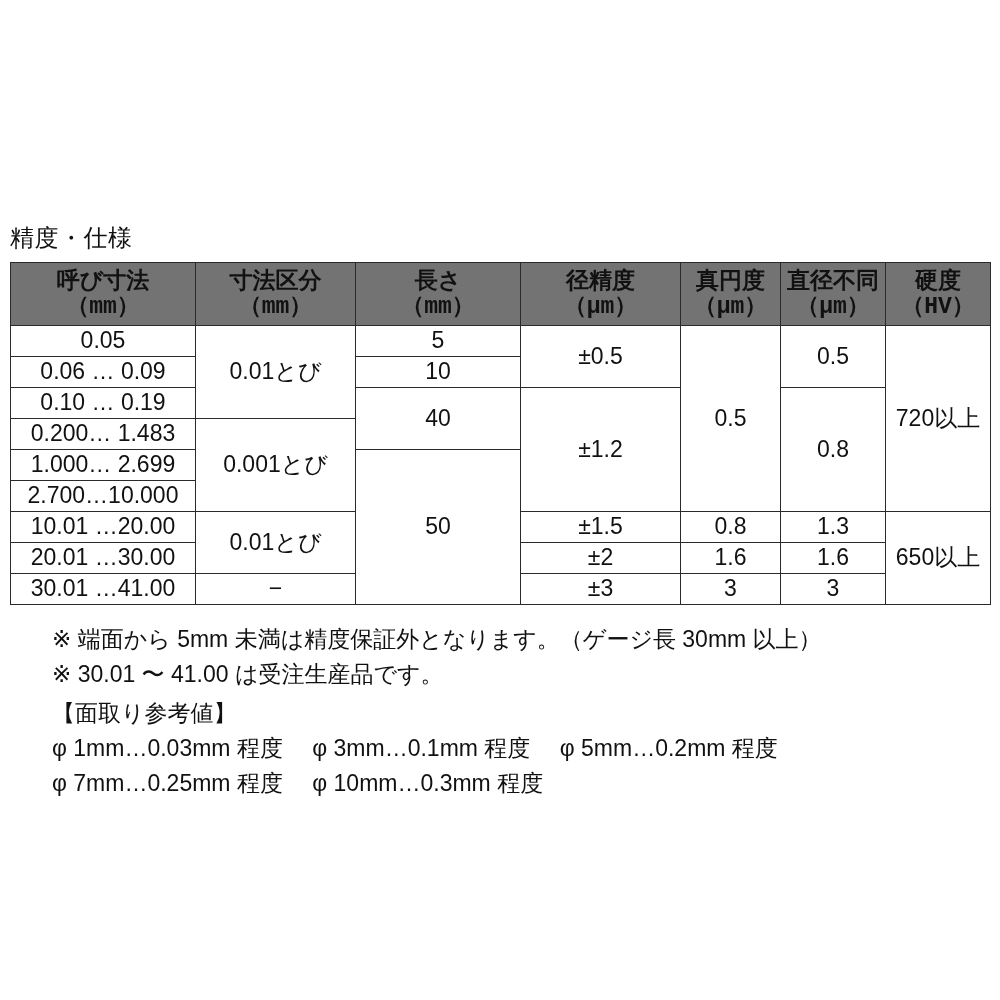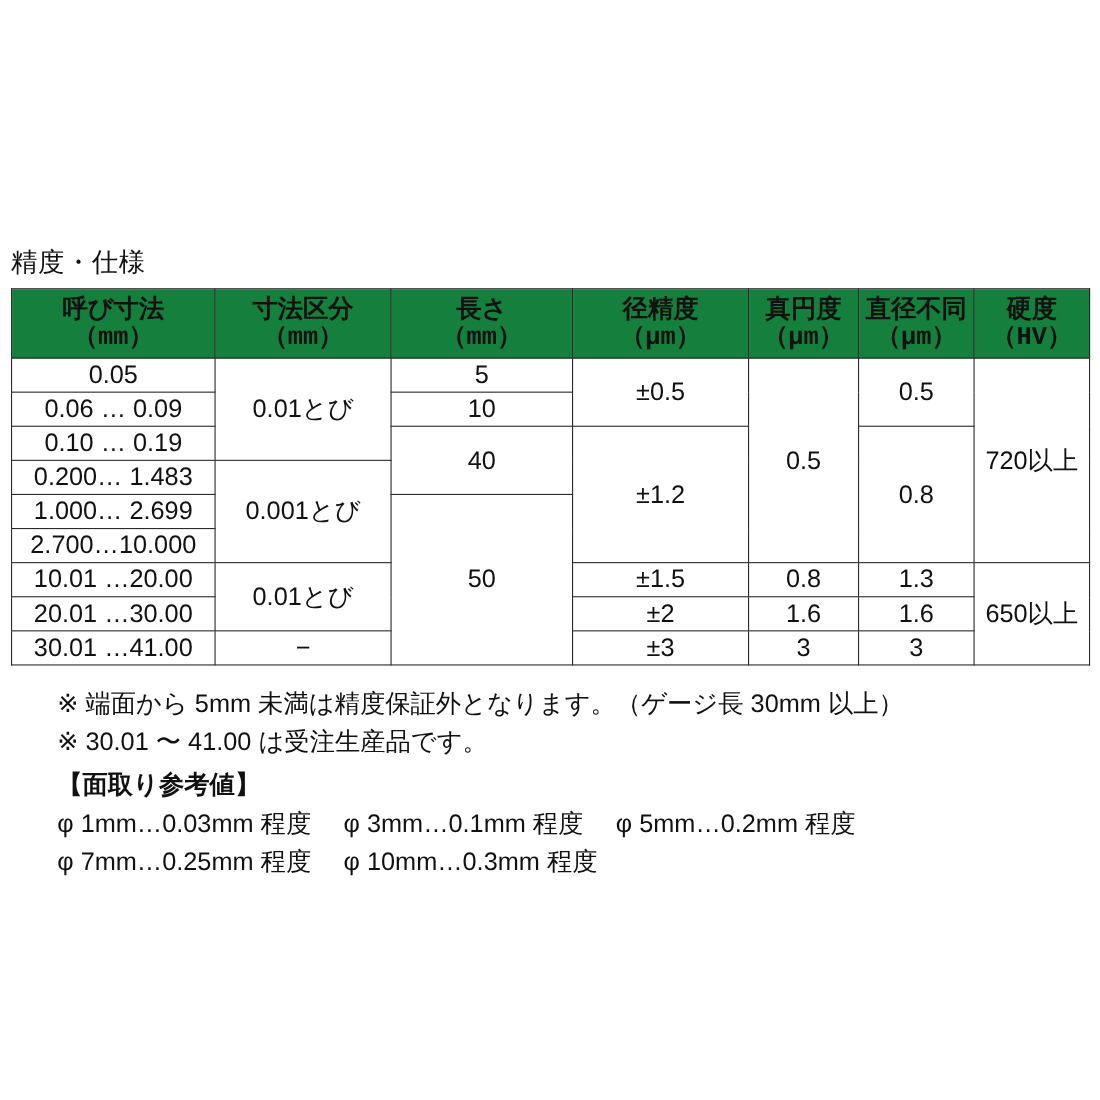--- a/index.html
+++ b/index.html
@@ -37,21 +37,21 @@
     border: 1px solid #2a2a2a;
     text-align: center;
     vertical-align: middle;
     font-size: 23px;
     color: #111;
     padding: 0;
     line-height: 1.18;
     font-weight: normal;
   }
   table.spec thead th {
-    background: #15803d;
+    background: #737373;
     font-weight: bold;
     font-size: 23px;
     height: 62px;
   }
   table.spec thead th .sub {
     display: block;
     font-weight: bold;
     font-size: 23px;
     font-family: Liberation Mono, monospace;
   }
@@ -69,21 +69,20 @@
     left: 8px;
     top: 622px;
     font-size: 23px;
     line-height: 1.52;
     color: #111;
     margin-left: 44px;
   }
   .notes div { white-space: pre; }
   .chamfer-title {
     margin-top: 4px;
-    font-weight: bold;
   }
 </style>
 </head>
 <body>
 
 <div id="page">
 
   <div class="section-title">精度・仕様</div>
 
   <table class="spec">

